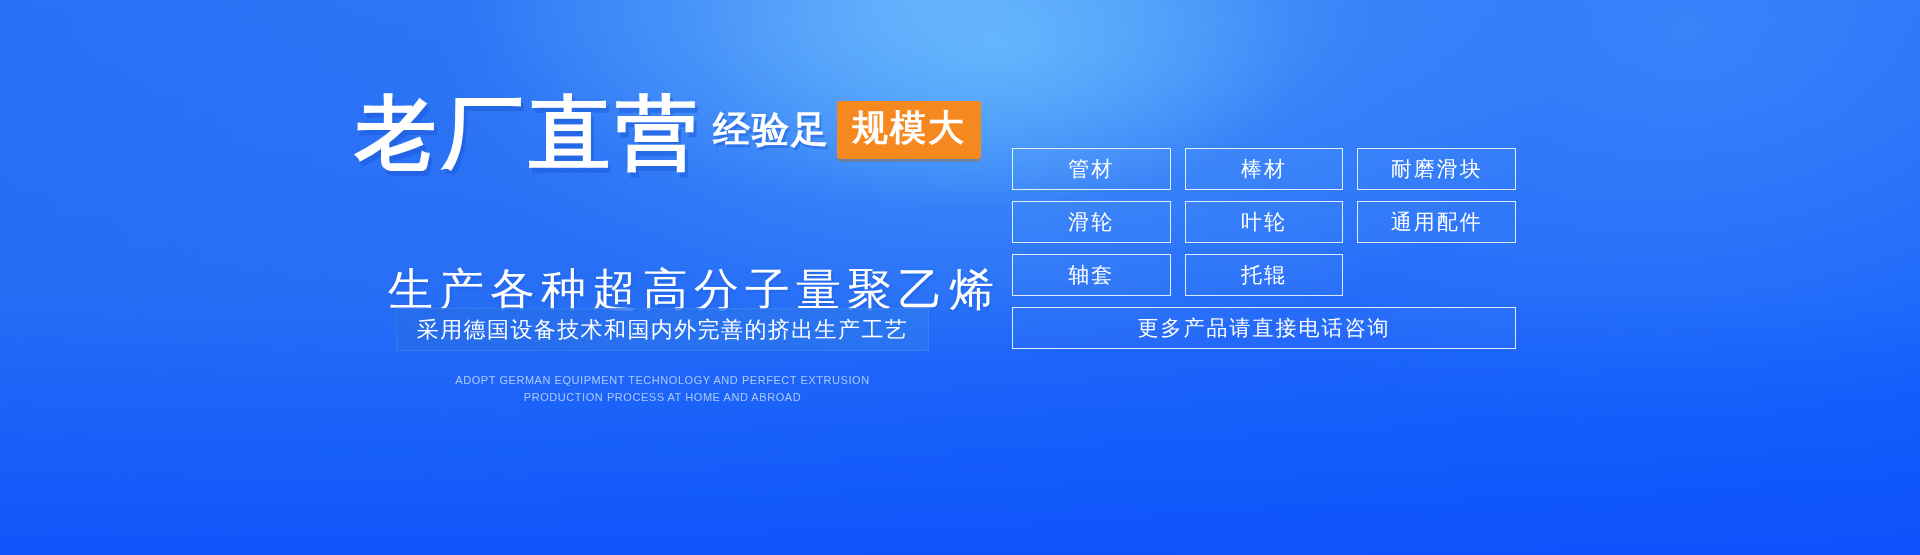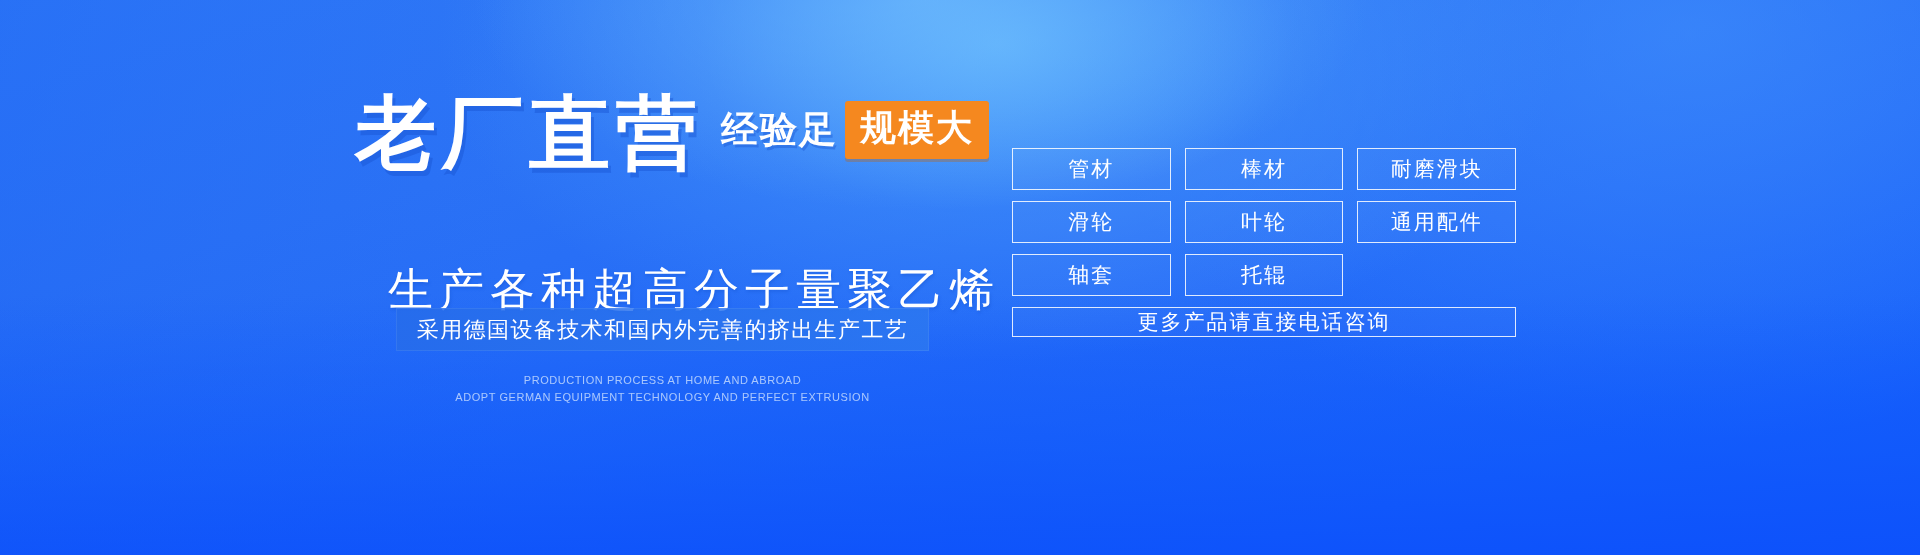--- a/index.html
+++ b/index.html
@@ -32,21 +32,21 @@
   }
 
   
   .stage { position:absolute; inset:0; }
 
   
   .left { position:absolute; left:0; top:0; width:960px; height:555px; }
 
   .headline-row {
     position:absolute; left:355px; top:95px;
-    display:flex; align-items:flex-start; gap:18px;
+    display:flex; align-items:flex-start; gap:10px;
   }
   .headline {
     font-size:81px; line-height:0.96; font-weight:700; color:#ffffff;
     letter-spacing:6px; white-space:nowrap;
     text-shadow:3px 5px 0 rgba(25,84,210,0.45);
   }
   .badge-col { display:flex; flex-direction:row; align-items:center; gap:7px; padding-top:6px; }
   .badge-white {
     font-size:37px; font-weight:700; color:#ffffff; letter-spacing:2px;
     white-space:nowrap; text-shadow:2px 3px 0 rgba(25,84,210,0.40);
@@ -89,21 +89,21 @@
   }
   .cell {
     height:42px;
     border:1px solid rgba(255,255,255,0.85);
     display:flex; align-items:center; justify-content:center;
     color:#ffffff; font-size:21px; letter-spacing:2px; white-space:nowrap;
     background:rgba(255,255,255,0.03);
   }
   .wide {
     margin-top:11px;
-    height:30px;
+    height:42px;
     border:1px solid rgba(255,255,255,0.85);
     display:flex; align-items:center; justify-content:center;
     color:#ffffff; font-size:21px; letter-spacing:2px; white-space:nowrap;
     background:rgba(255,255,255,0.03);
   }
 </style>
 </head>
 <body>
 
 <div class="bg"></div>
@@ -123,22 +123,22 @@
       </div>
     </div>
 
     <div class="subhead">生产各种超高分子量聚乙烯</div>
 
     <div class="strip">
       <span class="strip-text">采用德国设备技术和国内外完善的挤出生产工艺</span>
     </div>
 
     <div class="eng">
+      <div>ADOPT GERMAN EQUIPMENT TECHNOLOGY AND PERFECT EXTRUSION</div>
       <div>PRODUCTION PROCESS AT HOME AND ABROAD</div>
-      <div>ADOPT GERMAN EQUIPMENT TECHNOLOGY AND PERFECT EXTRUSION</div>
     </div>
 
   </div>
 
   <div class="right">
     <div class="grid">
       <div class="cell">管材</div>
       <div class="cell">棒材</div>
       <div class="cell">耐磨滑块</div>
       <div class="cell">滑轮</div>

